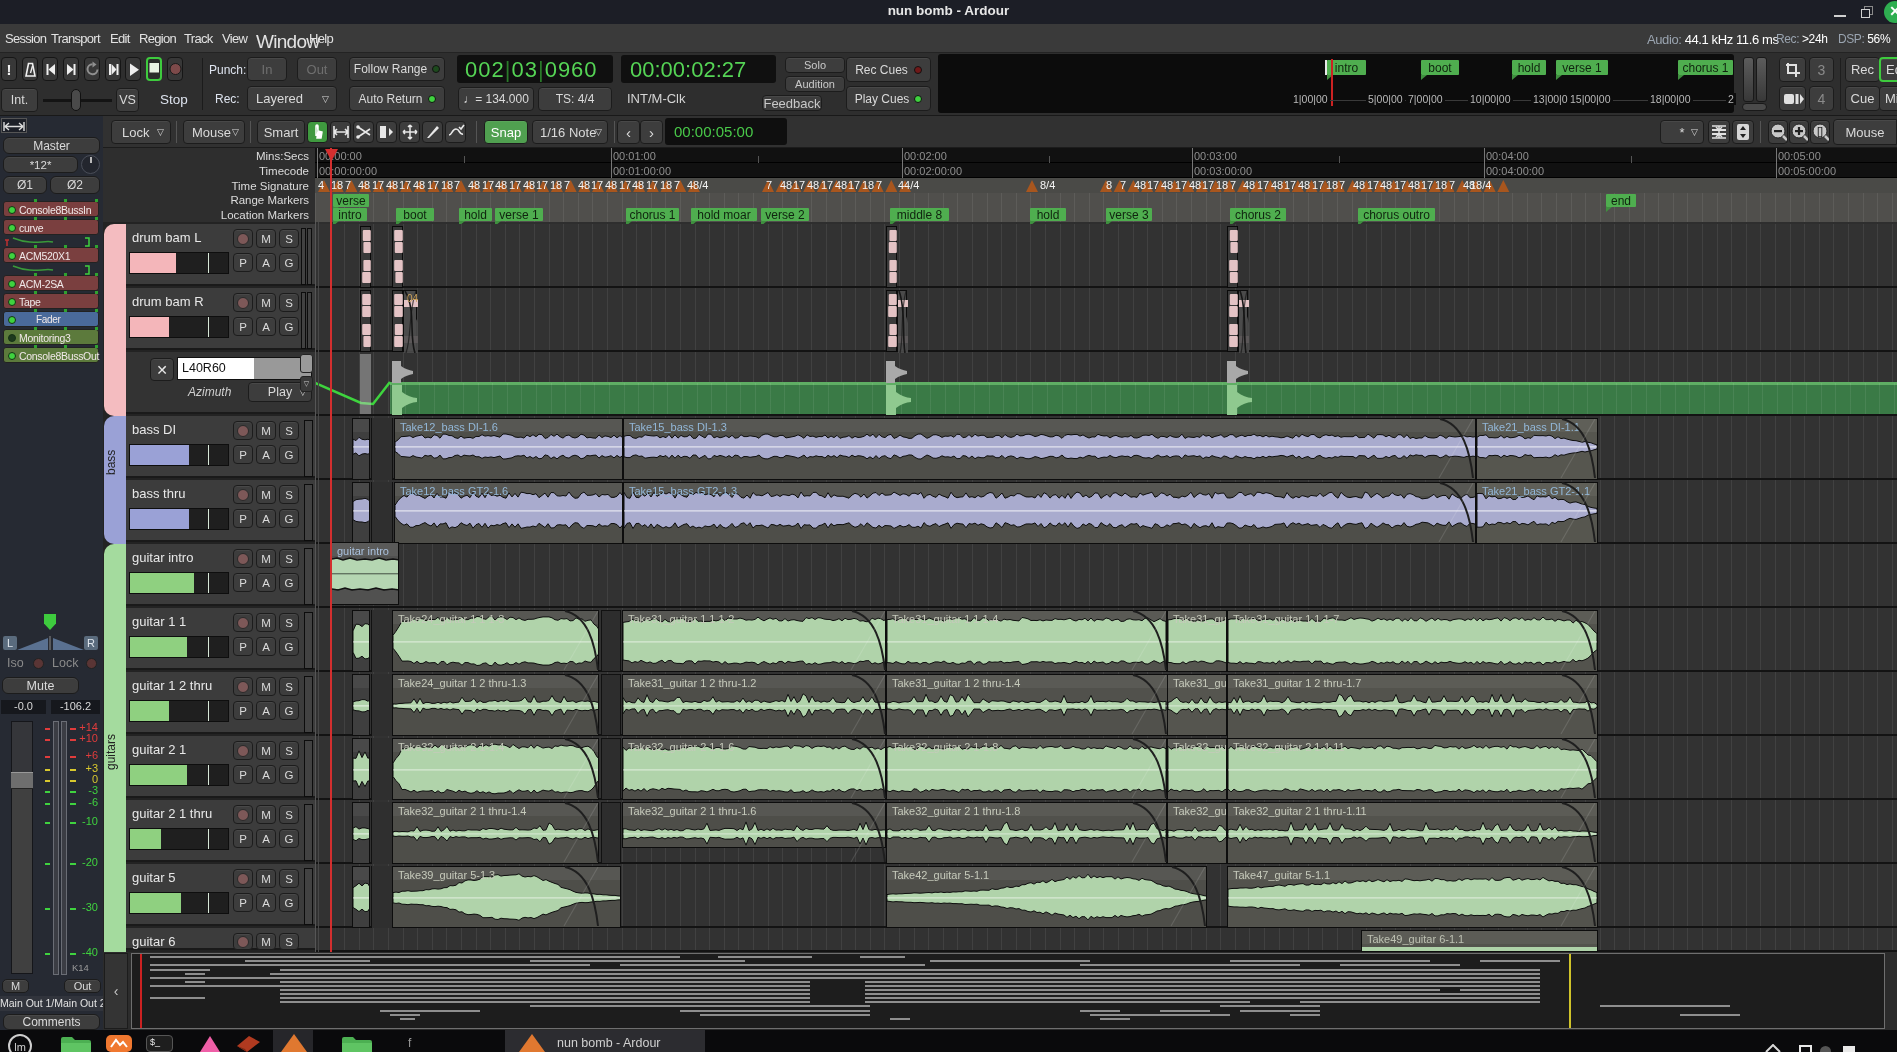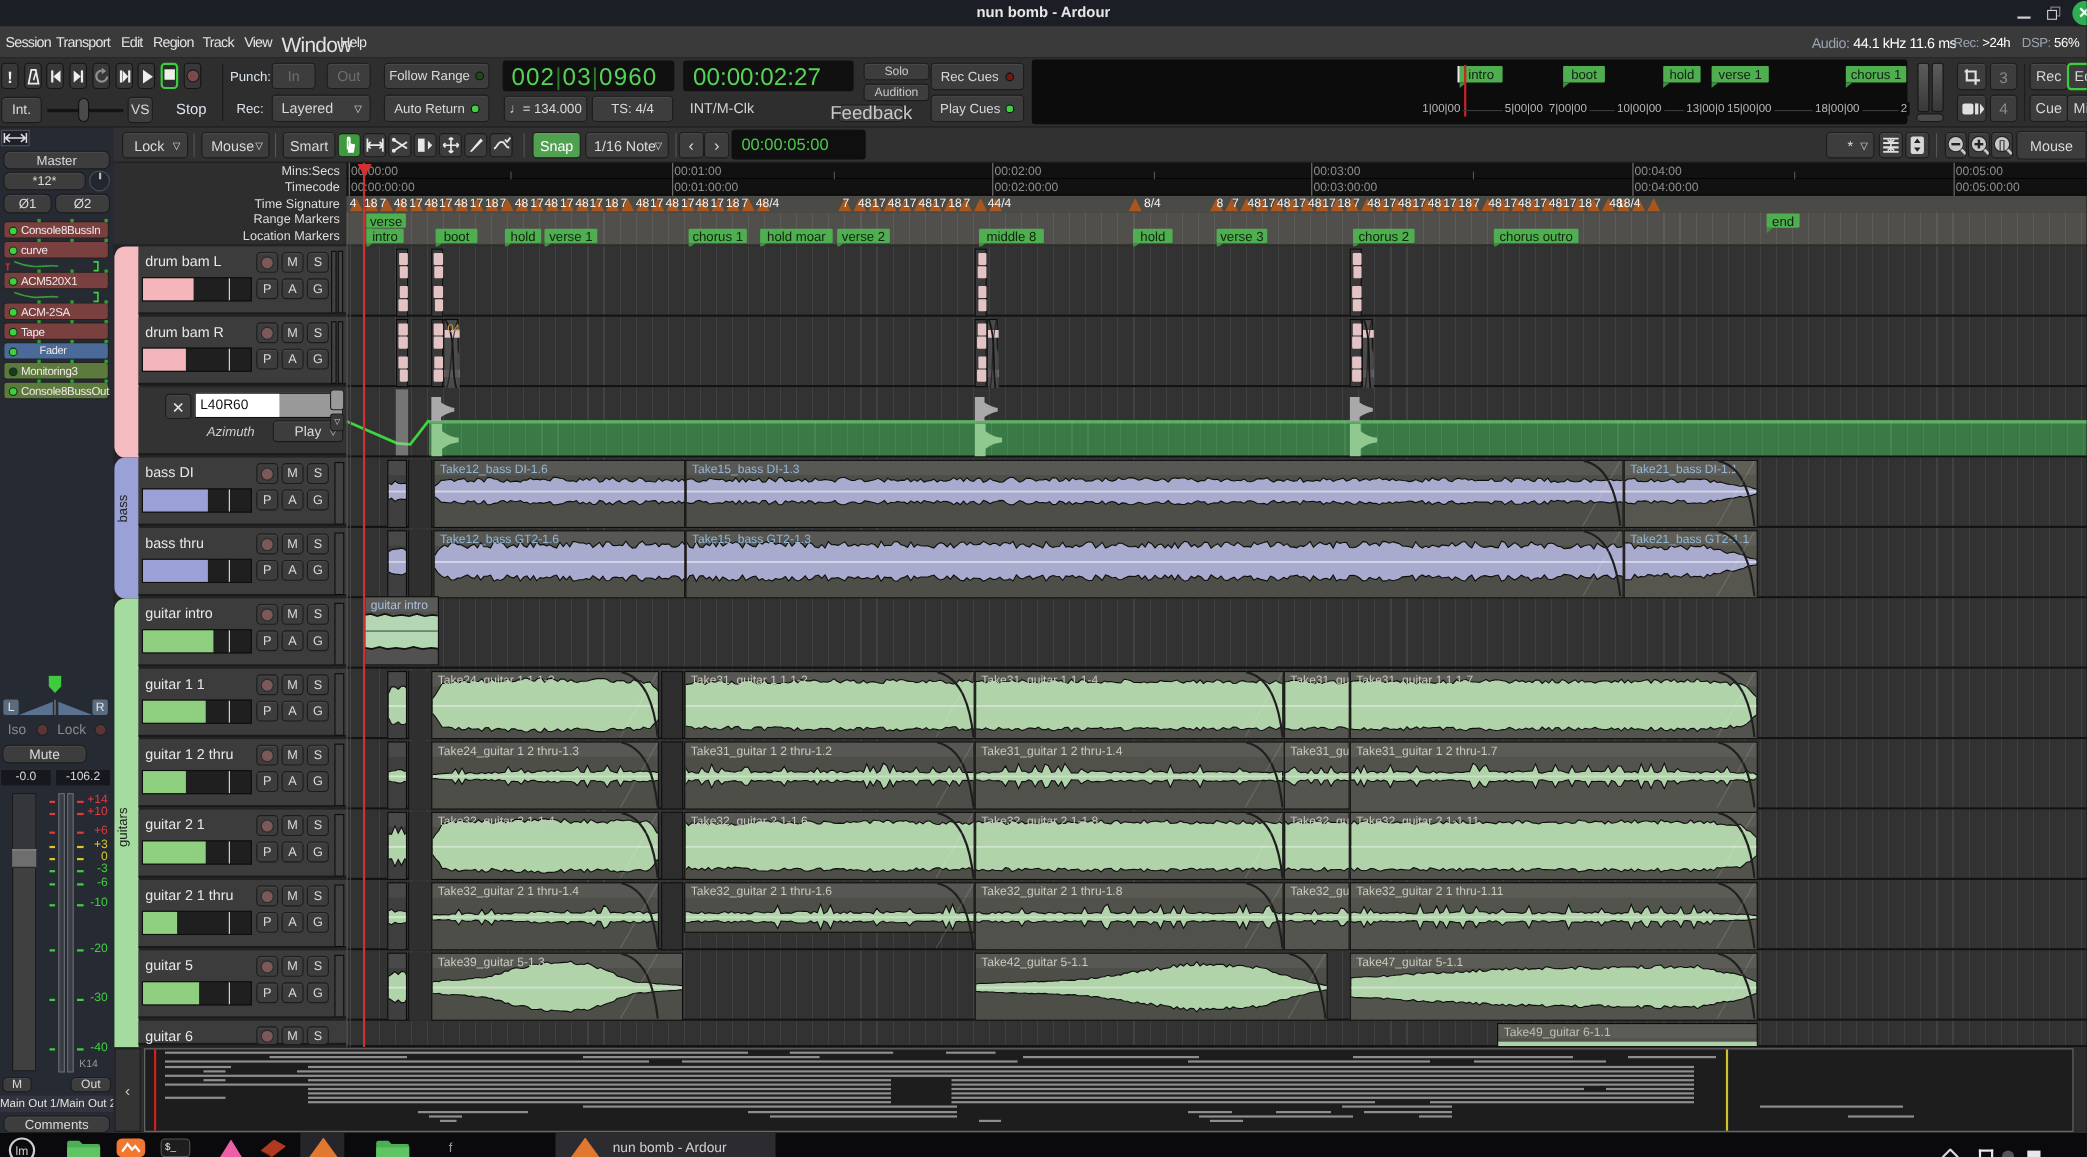--- a/index.html
+++ b/index.html
@@ -107,21 +107,21 @@
 <div class="hbtn" style="left:349px;top:86px;width:96px;height:25px;font-size:12px;white-space:nowrap">Auto Return<span class="led" style="width:8px;height:8px;background:#3fd23f;margin-left:5px;border:1px solid #111"></span></div>
 <div class="abs" style="left:457px;top:55px;width:156px;height:28px;background:#101010;border-radius:3px"></div>
 <div class="txt" style="left:465px;top:57px;font-size:22px;color:#55d455;letter-spacing:1px">002<span style="color:#2a7a2a">|</span>03<span style="color:#2a7a2a">|</span>0960</div>
 <div class="hbtn" style="left:458px;top:87px;width:76px;height:24px;font-size:12px">♩= 134.000</div>
 <div class="hbtn" style="left:538px;top:87px;width:74px;height:24px;font-size:12px">TS: 4/4</div>
 <div class="abs" style="left:621px;top:55px;width:155px;height:28px;background:#101010;border-radius:3px"></div>
 <div class="txt" style="left:630px;top:57px;font-size:22px;color:#55d455">00:00:02:27</div>
 <div class="txt" style="left:627px;top:91px;font-size:13px;color:#d5d5d5">INT/M-Clk</div>
 <div class="hbtn" style="left:785px;top:57px;width:60px;height:16px;font-size:11px;color:#c9c9c9">Solo</div>
 <div class="hbtn" style="left:785px;top:76px;width:60px;height:16px;font-size:11px;color:#c9c9c9">Audition</div>
-<div class="hbtn" style="left:762px;top:95px;width:60px;height:16px;font-size:17px;color:#c9c9c9">Feedback</div>
+<div class="hbtn" style="left:762px;top:95px;width:60px;height:16px;font-size:13px;color:#c9c9c9">Feedback</div>
 <div class="hbtn" style="left:846px;top:57px;width:85px;height:25px;font-size:12px;white-space:nowrap">Rec Cues<span class="led" style="width:8px;height:8px;background:#701818;margin-left:6px;border:1px solid #111"></span></div>
 <div class="hbtn" style="left:846px;top:86px;width:85px;height:25px;font-size:12px;white-space:nowrap">Play Cues<span class="led" style="width:8px;height:8px;background:#3fd23f;margin-left:5px;border:1px solid #111"></span></div>
 <div class="abs" style="left:938px;top:54px;width:796px;height:59px;background:#0c0c0c;border-radius:3px"></div>
 <div class="tag" style="left:1327px;top:60px;width:39px;height:15px">intro</div>
 <div class="tag" style="left:1421px;top:60px;width:38px;height:15px">boot</div>
 <div class="tag" style="left:1512px;top:60px;width:34px;height:15px">hold</div>
 <div class="tag" style="left:1556px;top:60px;width:52px;height:15px">verse 1</div>
 <div class="tag" style="left:1678px;top:60px;width:55px;height:15px">chorus 1</div>
 <div class="abs" style="left:1325px;top:60px;width:2px;height:15px;background:#e8e8e8"></div>
 <div class="abs" style="left:1331px;top:59px;width:1.6px;height:47px;background:#cc2222"></div>

